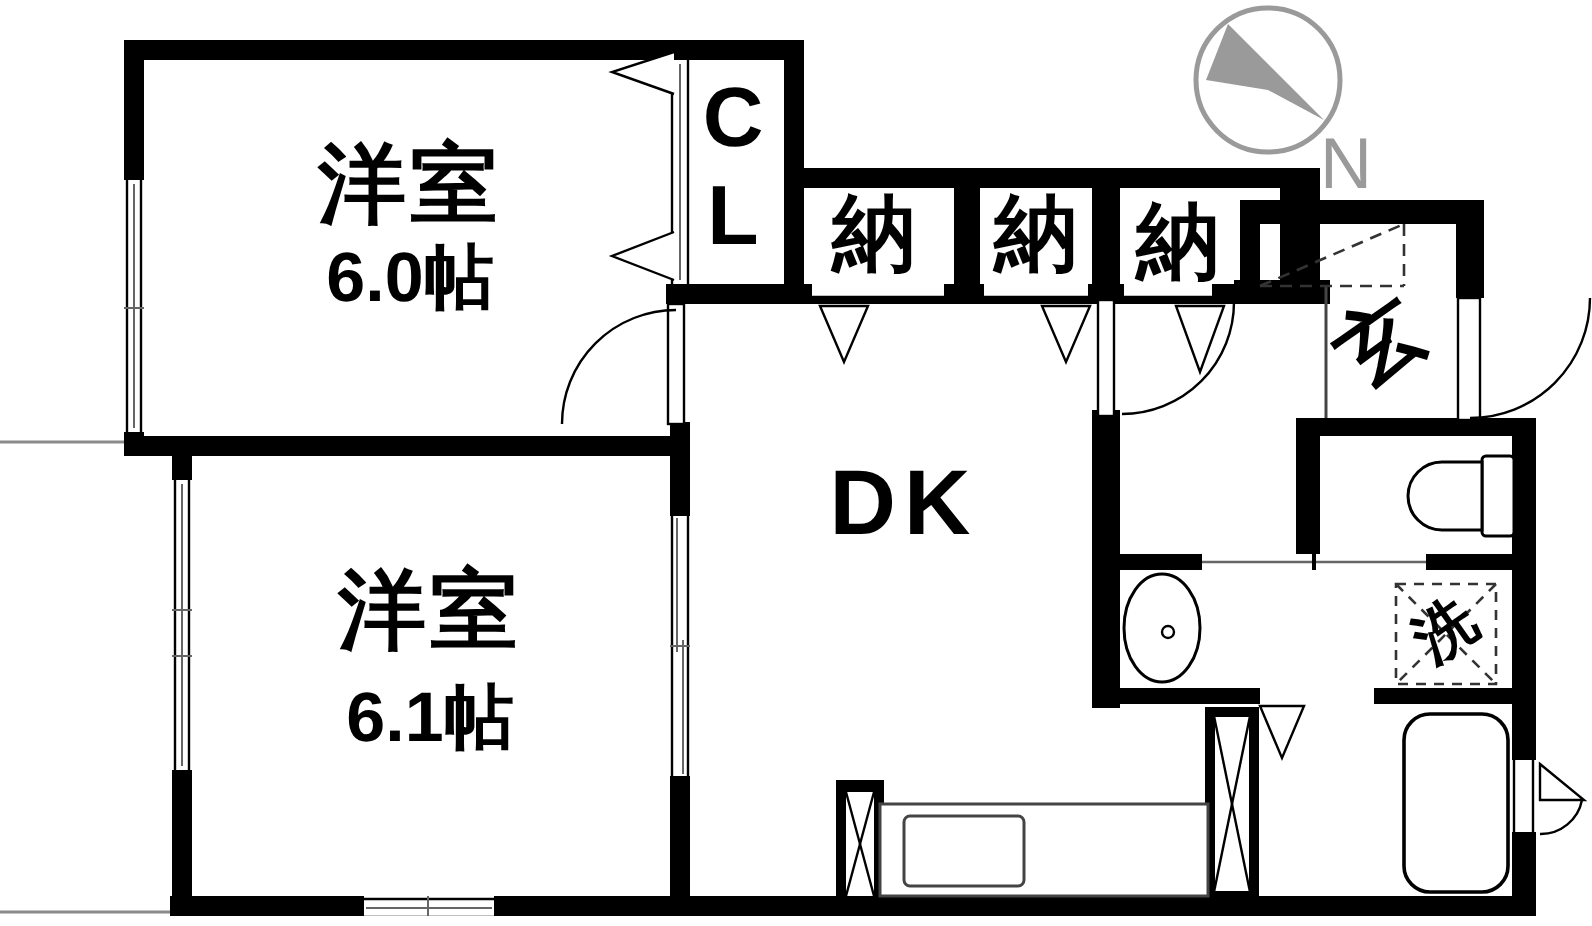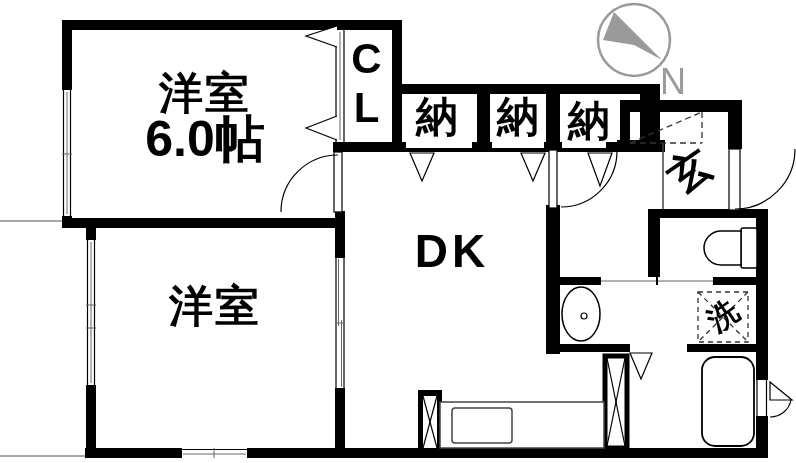--- a/index.html
+++ b/index.html
@@ -2,21 +2,21 @@
 <html><head>
 <meta charset="utf-8">
 <style>
   html,body{margin:0;padding:0;background:#fff;}
   #plan{position:relative;width:796px;height:458px;background:#fff;overflow:hidden;
         font-family:"Liberation Sans","DejaVu Sans",sans-serif;}
   #plan svg{position:absolute;left:0;top:0;}
   .lbl{position:absolute;transform:translate(-50%,-50%);color:#000;font-weight:bold;
        white-space:nowrap;line-height:1;text-align:center;}
   .room-name{font-size:44px;letter-spacing:2px;}
-  .room-size{font-size:50px;}
+  .room-size{font-size:35px;}
   .dk-name{font-size:46px;letter-spacing:4px;}
   .cl{font-size:42px;writing-mode:vertical-rl;text-orientation:upright;letter-spacing:2px;}
   .storage{font-size:42px;}
   .genkan{font-size:42px;transform:translate(-50%,-50%) rotate(-35deg);}
   .laundry{font-size:30px;transform:translate(-50%,-50%) rotate(-35deg);}
   .north{font-size:36px;color:#9a9a9a;font-weight:normal;}
 </style>
 </head>
 <body>
 
@@ -196,20 +196,21 @@
   <g>
     <circle cx="634" cy="40" r="36" fill="none" stroke="#9a9a9a" stroke-width="2.5"></circle>
     <polygon points="614,12 662,60 634,45 603,40" fill="#9a9a9a"></polygon>
   </g>
 </svg>
 
   <div class="lbl room-name" style="left:205px;top:93px;">洋室</div>
   <div class="lbl room-size" style="left:205px;top:139px;">6.0帖</div>
 
   <div class="lbl room-name" style="left:215px;top:306px;">洋室</div>
+  <div class="lbl room-size" style="left:215px;top:359px;">6.1帖</div>
 
   <div class="lbl dk-name" style="left:452px;top:251px;text-align:center;">DK</div>
 
   <div class="lbl cl" style="left:366px;top:84px;">CL</div>
 
   <div class="lbl storage" style="left:437px;top:117px;">納</div>
   <div class="lbl storage" style="left:518px;top:117px;">納</div>
   <div class="lbl storage" style="left:589px;top:121px;">納</div>
 
   <div class="lbl genkan" style="left:690px;top:171px;">玄</div>

